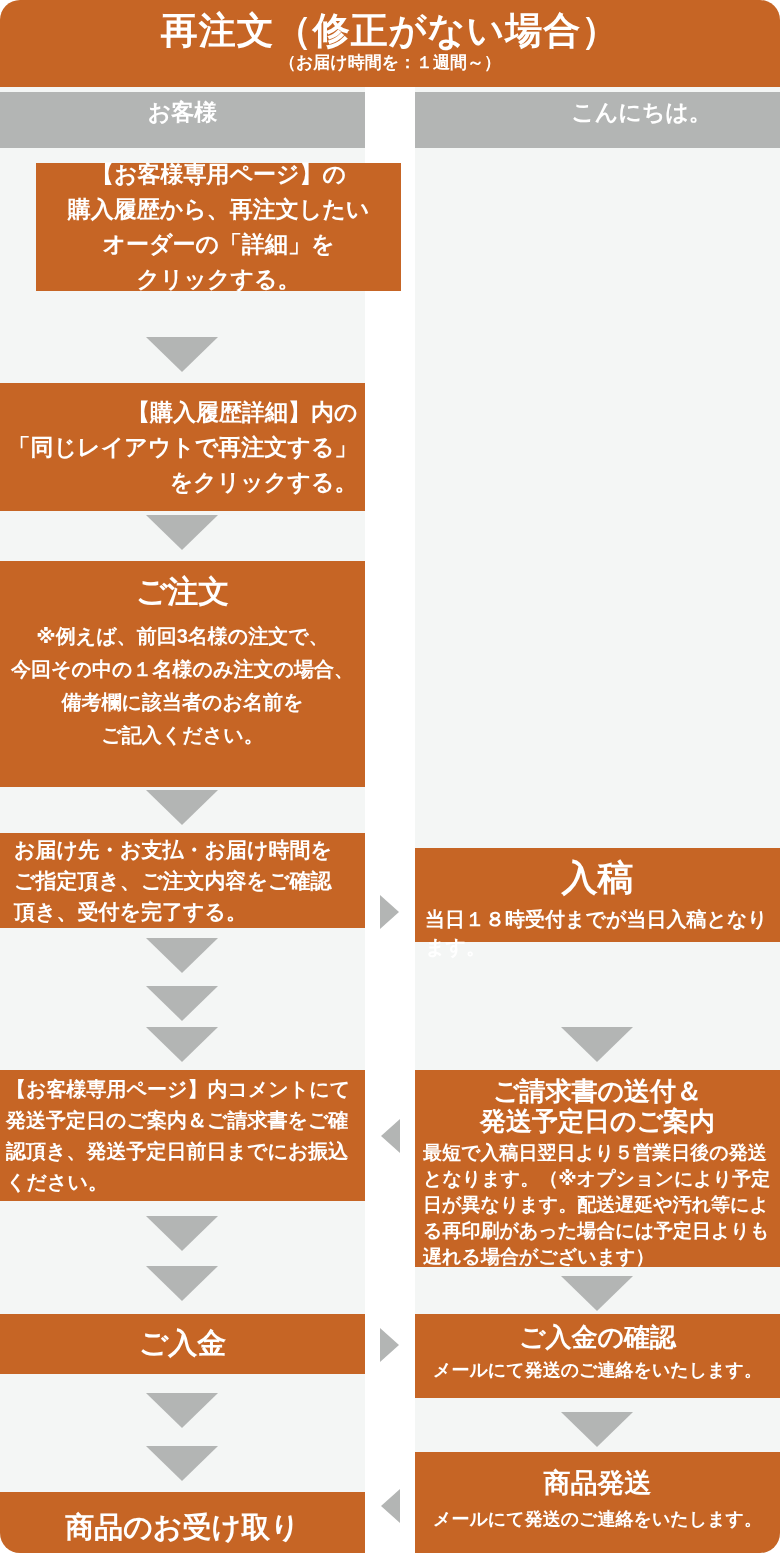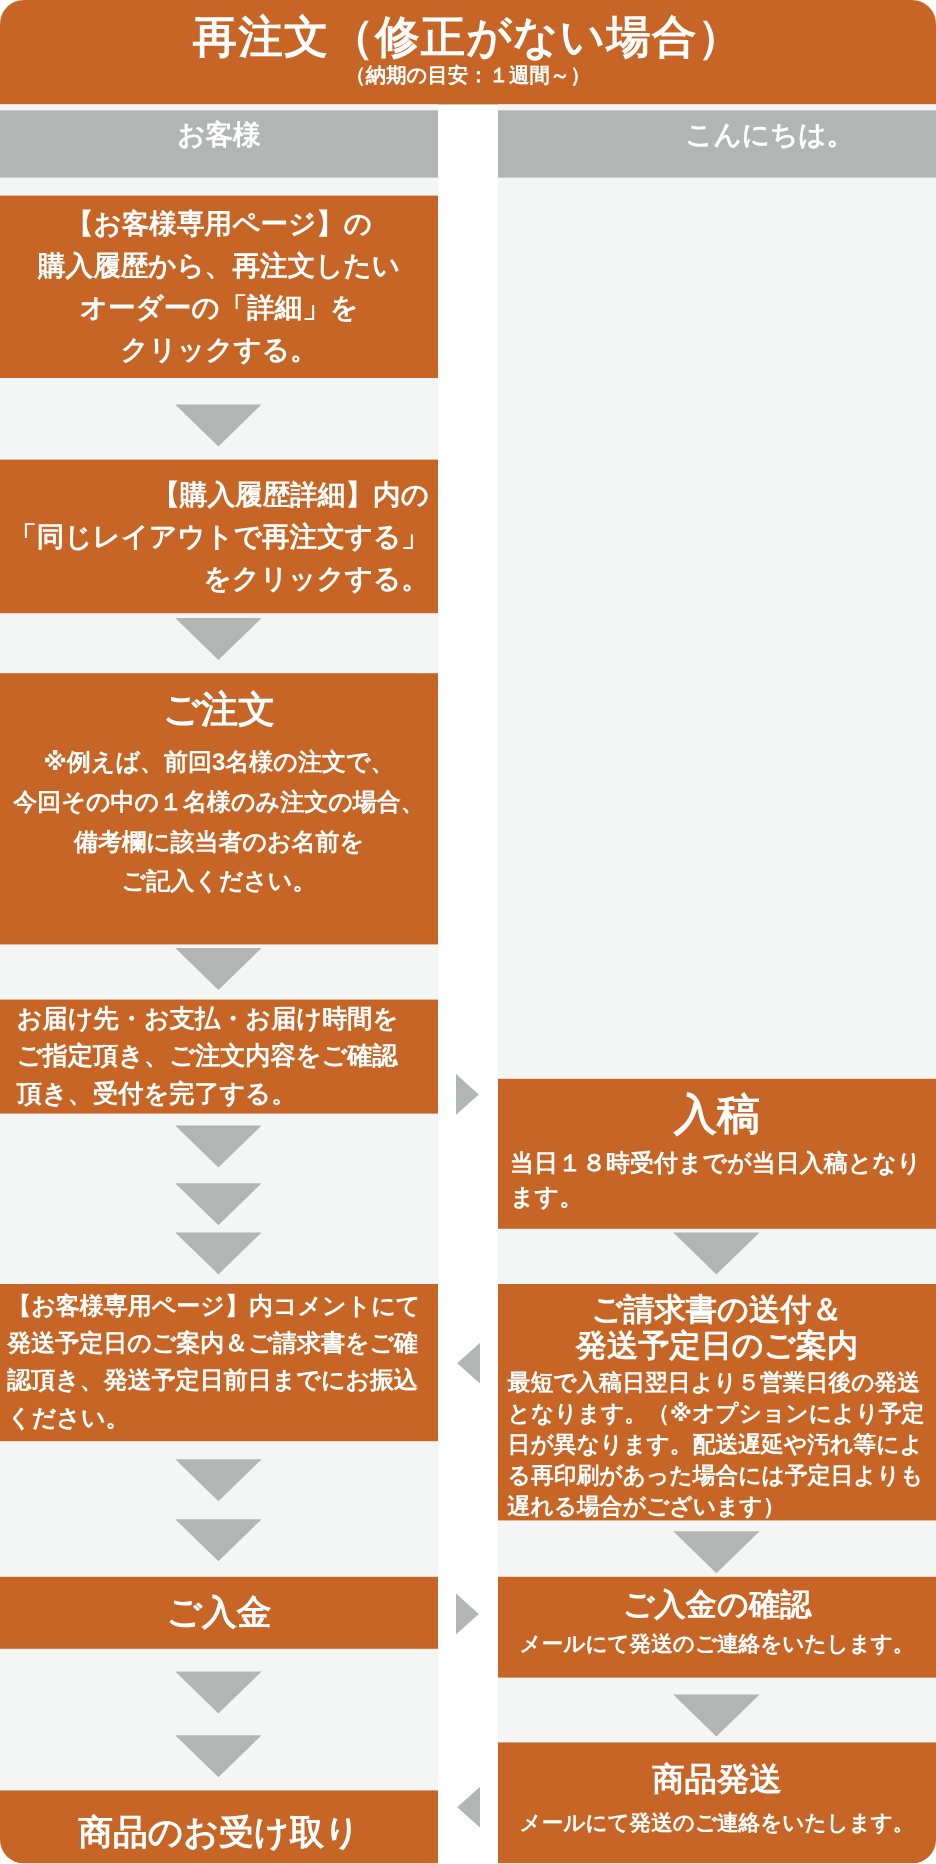--- a/index.html
+++ b/index.html
@@ -50,30 +50,30 @@
     border-top:17px solid transparent;border-bottom:17px solid transparent;
     border-right:19px solid var(--gray);left:381px;}
 </style>
 </head>
 <body>
 
 <div class="stage">
 
   <div class="banner">
     <div class="banner-title">再注文（修正がない場合）</div>
-    <div class="banner-sub">（納期の目安：１週間～）</div>
+    <div class="banner-sub">（お届け時間を：１週間～）</div>
   </div>
 
   <div class="colbg l"></div>
   <div class="colbg r"></div>
 
   <div class="colhead l">お客様</div>
   <div class="colhead r">こんにちは。</div>
 
-  <div class="box l flexc tc pre" style="top:163px;height:152px;font-size:23px;line-height:35px;">【お客様専用ページ】の
+  <div class="box l flexc tc pre" style="top:163px;height:128px;font-size:23px;line-height:35px;margin-left:36px;">【お客様専用ページ】の
 購入履歴から、再注文したい
 オーダーの「詳細」を
 クリックする。</div>
 
   <div class="darr l" style="top:337px;"></div>
 
   <div class="box l flexc tc pre" style="top:383px;height:128px;font-size:23px;line-height:35px;text-align:right;">【購入履歴詳細】内の
 「同じレイアウトで再注文する」
 をクリックする。</div>
 
@@ -102,21 +102,21 @@
   <div class="darr l" style="top:1216px;"></div>
   <div class="darr l" style="top:1266px;"></div>
 
   <div class="box l flexc tc" style="top:1314px;height:60px;font-size:29px;">ご入金</div>
 
   <div class="darr l" style="top:1393px;"></div>
   <div class="darr l" style="top:1446px;"></div>
 
   <div class="box l flexc tc" style="top:1492px;height:71px;font-size:29px;">商品のお受け取り</div>
 
-  <div class="box r" style="top:899px;height:125px;padding-top:8px;">
+  <div class="box r" style="top:848px;height:94px;padding-top:8px;">
     <div class="tc" style="font-size:36px;line-height:44px;">入稿</div>
     <div class="tl pre" style="font-size:20px;line-height:28px;margin-top:5px;padding:0 10px;">当日１８時受付までが当日入稿となり
 ます。</div>
   </div>
 
   <div class="darr r" style="top:1027px;"></div>
 
   <div class="box r" style="top:1070px;height:197px;padding-top:6px;">
     <div class="tc pre" style="font-size:26px;line-height:30px;">ご請求書の送付＆
 発送予定日のご案内</div>

